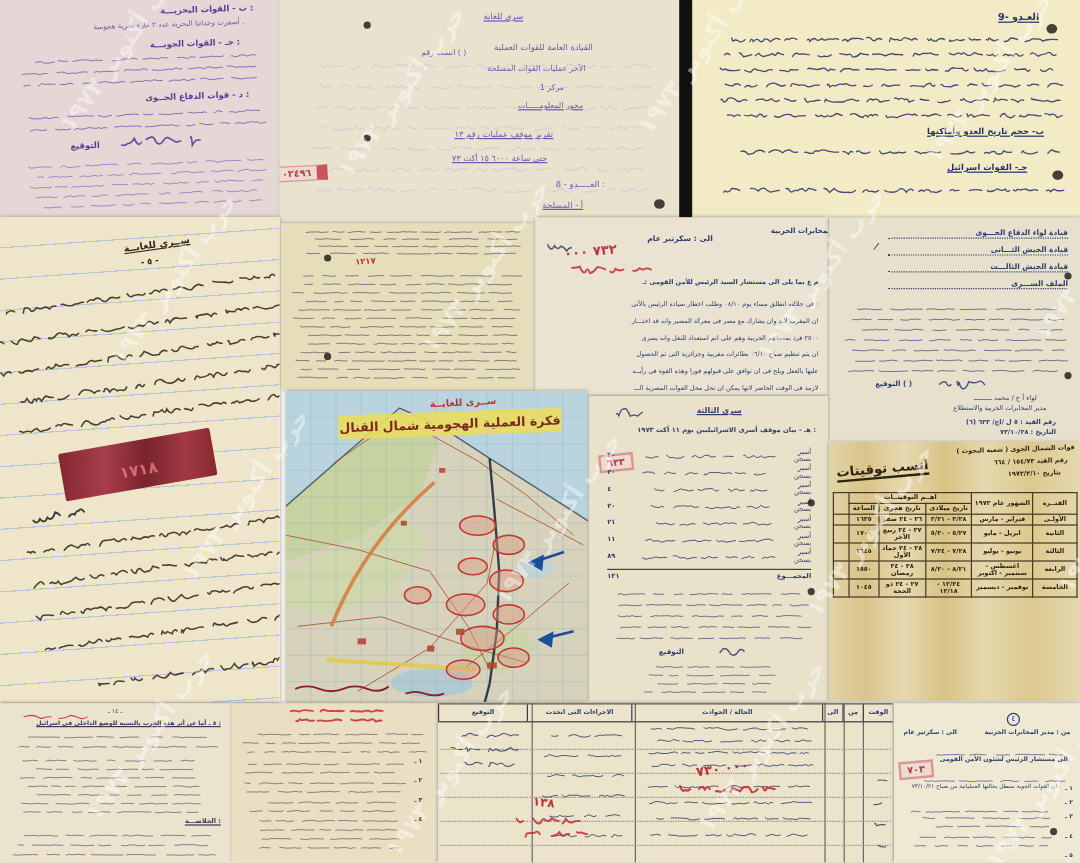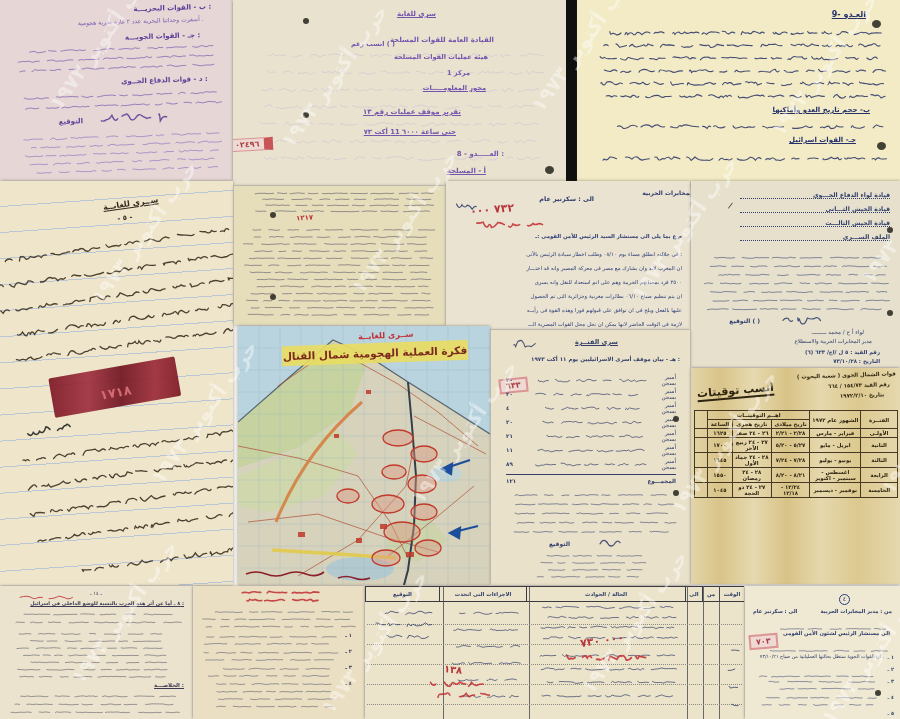--- a/index.html
+++ b/index.html
@@ -16,21 +16,21 @@
       transform:rotate(-55deg);white-space:nowrap;pointer-events:none;z-index:50;}
   .t{position:absolute;white-space:nowrap;}
   .u{text-decoration:underline;}
   
   #docA{left:0;top:0;width:232px;height:180px;background:#e6d6d6;color:#6a4aa0;}
   #docA .in{position:absolute;left:0;top:0;width:100%;height:100%;transform:rotate(-2deg);}
   #docA .hd{font-size:7px;font-weight:bold;color:#5a3d96;}
   #docA .bd{font-size:6px;color:#7a5bb0;}
   
   #docB{left:233px;top:0;width:333px;height:185px;background:#e9e2cf;color:#7455ae;}
-  #docB .c{font-weight:bold;}
+  #docB .c{font-weight:normal;}
   #strip{position:absolute;left:566px;top:0;width:11px;height:185px;background:#101010;}
   
   #docC{left:577px;top:0;width:323px;height:185px;background:#f2ebc6;color:#26316a;}
   
   #docD{left:0;top:181px;width:233px;height:404px;color:#35291b;
         background:repeating-linear-gradient(176deg,#eee5ca 0px,#eee5ca 25px,#b9c6d6 25px,#b9c6d6 26px);}
   #docD .in{position:absolute;left:-14px;top:6px;width:290px;height:430px;transform:rotate(-8deg);}
   
   #docE{left:234px;top:186px;width:211px;height:139px;background:#e6debb;color:#46405c;}
   
@@ -260,26 +260,26 @@
           <path d="M157.2 112.3 Q154.9 109.7 152.5 114.2 Q149.3 112.3 146.1 111.3 Q143.3 109.9 140.5 110.9 Q138.5 111.0 136.6 110.7 Q133.1 112.1 129.6 112.3" fill="none" stroke="#c2aed4" stroke-width="1" stroke-linecap="round" opacity="0.88"></path>
           <path d="M124.9 112.3 Q121.5 113.1 118.1 112.2 Q117.3 112.1 116.6 110.9" fill="none" stroke="#c2aed4" stroke-width="1" stroke-linecap="round" opacity="0.88"></path>
           <path d="M109.0 112.3 Q106.3 110.6 103.5 110.9 Q100.9 110.7 98.2 113.5" fill="none" stroke="#c2aed4" stroke-width="1" stroke-linecap="round" opacity="0.88"></path>
           <path d="M90.2 112.3 Q87.3 113.2 84.4 112.7 Q81.2 114.2 78.1 113.4" fill="none" stroke="#c2aed4" stroke-width="1" stroke-linecap="round" opacity="0.88"></path>
           <path d="M74.3 112.3 Q72.2 113.7 70.1 113.5 Q67.9 110.0 65.7 112.1 Q63.4 113.4 61.0 110.7 Q57.5 114.4 54.0 111.0 Q52.7 109.7 51.3 110.6" fill="none" stroke="#c2aed4" stroke-width="1" stroke-linecap="round" opacity="0.88"></path>
           <path d="M47.9 112.3 Q45.8 112.4 43.6 111.1 Q41.8 110.1 40.0 114.3 Q36.4 111.0 32.8 112.1 Q30.5 111.8 28.1 110.5 Q26.7 114.9 25.4 110.9" fill="none" stroke="#c2aed4" stroke-width="1" stroke-linecap="round" opacity="0.88"></path>
           <path d="M20.9 112.3 Q18.8 113.0 16.7 113.4 Q13.7 110.3 10.7 114.1 Q9.6 111.0 8.5 111.0" fill="none" stroke="#c2aed4" stroke-width="1" stroke-linecap="round" opacity="0.88"></path>
         </svg></div>
     <div class="t c u" style="right:130px;top:10px;font-size:7px;">سرى للغاية</div>
     <div class="t c" style="left:118px;top:40px;font-size:6.5px;">انسب رقم (   )</div>
-    <div class="t c" style="right:72px;top:36px;font-size:7px;">القيادة العامة للقوات المسلحة</div>
-    <div class="t c" style="right:78px;top:53px;font-size:6.6px;">هيئة عمليات القوات المسلحة</div>
+    <div class="t c" style="right:72px;top:36px;font-size:7px;">القيادة العامة للقوات العملية</div>
+    <div class="t c" style="right:78px;top:53px;font-size:6.6px;">الآخر عمليات القوات المسلحة</div>
     <div class="t c" style="right:96px;top:69px;font-size:6.6px;">مركز 1</div>
     <div class="t c u" style="right:80px;top:84px;font-size:6.6px;">محور المعلومـــــات</div>
     <div class="t c u" style="right:105px;top:108px;font-size:7px;">تقرير موقف عمليات رقم ١٣</div>
-    <div class="t c u" style="right:110px;top:128px;font-size:6.8px;">حتى ساعة ٦٠٠٠ 11 أكت ٧٣</div>
+    <div class="t c u" style="right:110px;top:128px;font-size:6.8px;">حتى ساعة ٦٠٠٠ ١٥ أكت ٧٣</div>
     <div class="t c" style="right:62px;top:150px;font-size:7px;">8 - العـــــدو :</div>
     <div class="t c u" style="right:80px;top:167px;font-size:7px;">أ - المسلحة</div>
     <div class="boxstamp" style="left:-4px;top:138px;font-size:8px;border-right:9px solid #c6484e;transform:rotate(-3deg);">٠٢٤٩٦</div>
     <div class="hole sm" style="left:70px;top:18px;"></div>
     <div class="hole sm" style="left:70px;top:112px;"></div>
     <div class="hole" style="left:312px;top:166px;"></div>
   </div>
   <div id="strip"></div>
 
   <div class="doc" id="docC">
@@ -841,21 +841,21 @@
       <text x="148" y="12" font-size="8" fill="#c23136" font-weight="bold" text-anchor="middle" transform="rotate(-3 148 12)">ســرى للغايــة</text>
       <rect x="44" y="17" width="186" height="20" fill="#e8dc63" opacity="0.92" transform="rotate(-2 137 27)"></rect>
       <text x="137" y="31" font-size="10.5" fill="#7c2a1c" font-weight="bold" text-anchor="middle" transform="rotate(-2 137 27)">فكرة العملية الهجومية شمال القنال</text>
 
       <path d="M8,248 q10,-4 20,0 t20,0 t20,0 t18,-2" fill="none" stroke="#8c1f2a" stroke-width="1.6"></path>
       <path d="M100,252 q8,-3 16,0 t16,0" fill="none" stroke="#8c1f2a" stroke-width="1.4"></path>
     </svg>
   </div>
 
   <div class="doc" id="docI">
-    <div class="t u" style="right:72px;top:8px;font-size:6.5px;font-weight:bold;">سرى الفتــرة</div>
+    <div class="t u" style="right:72px;top:8px;font-size:6.5px;font-weight:bold;">سرى الثالثة</div>
     <div class="hand" style="position:absolute;right:150px;top:4px;width:40px;height:12px;"><svg width="40" height="12" viewBox="0 0 40 12">
           <path d="M35.3 6.6 Q33.4 8.0 31.4 9.7 Q28.3 8.2 25.1 9.9 Q22.2 1.5 19.4 4.0 Q17.6 3.2 15.7 9.5 Q14.7 7.0 13.8 7.8" fill="none" stroke="#333e6a" stroke-width="1.1" stroke-linecap="round" opacity="0.88"></path>
         </svg></div>
     <div class="t" style="right:10px;top:26px;font-size:5.6px;font-weight:bold;">هـ - بيان موقف أسرى الاسرائيليين يوم ١١ أكت ١٩٧٣ :</div>
     <div class="boxstamp" style="left:8px;top:48px;font-size:8px;transform:rotate(-6deg);border-width:2px;">٦٣٣</div>
     <div class="row" style="top:44px;">
         <span>أسير بسجن</span>
         <span class="hand" style="flex:1;height:10px;"><svg width="117" height="10" viewBox="0 0 117 10">
             <path d="M113.9 5.5 Q112.1 6.3 110.3 5.4 Q107.4 5.3 104.5 6.7 Q102.5 3.6 100.4 6.1 Q98.4 7.1 96.4 4.7 Q94.6 5.0 92.8 6.4 Q90.8 7.5 88.7 4.2 Q88.2 3.6 87.7 4.6" fill="none" stroke="#333e6a" stroke-width="0.8" stroke-linecap="round" opacity="0.88"></path>
             <path d="M79.1 5.5 Q75.9 5.1 72.7 5.2 Q71.8 6.8 70.9 5.4" fill="none" stroke="#333e6a" stroke-width="0.8" stroke-linecap="round" opacity="0.88"></path>

